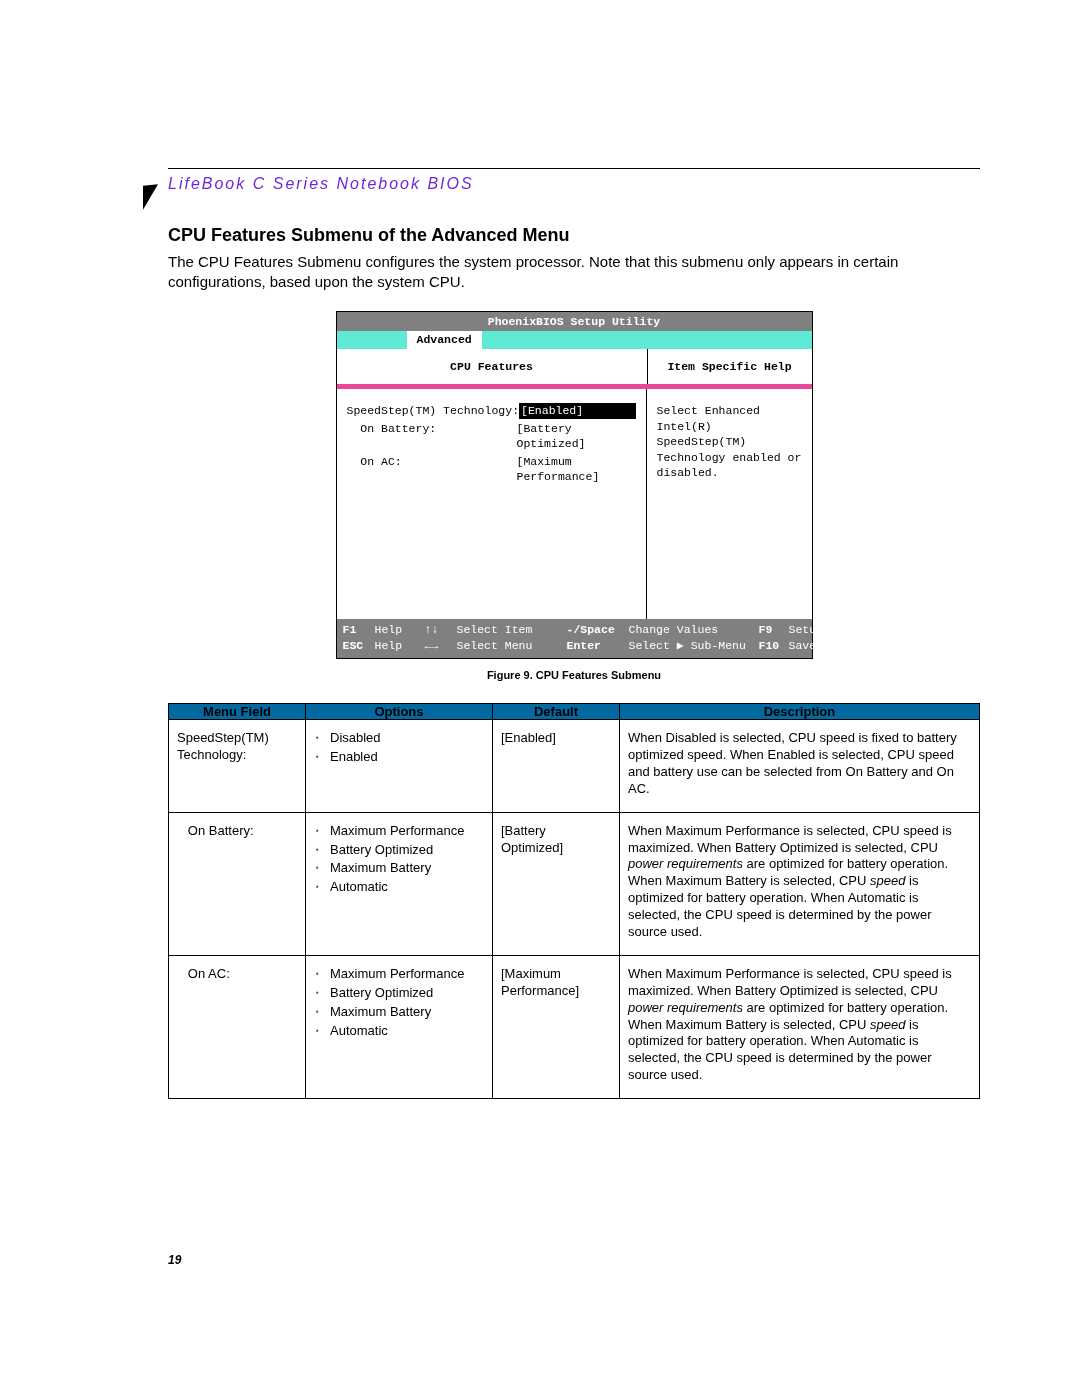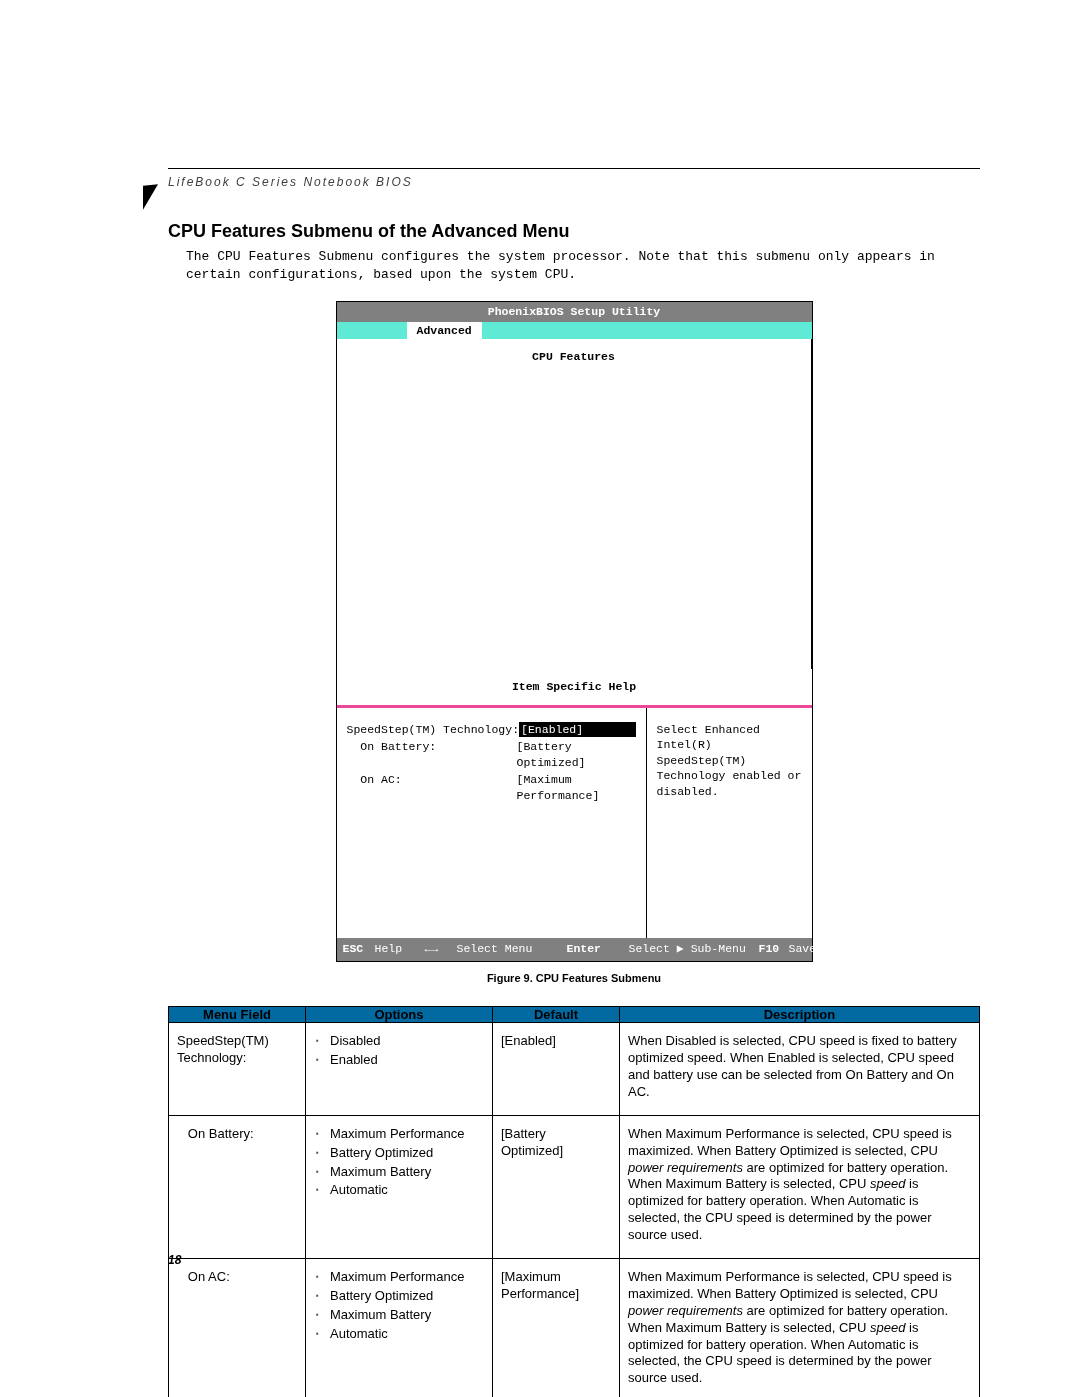--- a/index.html
+++ b/index.html
@@ -16,45 +16,45 @@
     position: relative;
   }
   .rule-top {
     border-top: 1.5px solid #000;
     margin-bottom: 6px;
   }
   .running-head {
     font-family: "Univers", Arial, sans-serif;
     font-style: italic;
     letter-spacing: 2px;
-    font-size: 12px;
-    color: #404040;
+    font-size: 16px;
+    color: #6d28d9;
     margin-bottom: 32px;
   }
   .corner-mark {
     position: absolute;
     left: 143px;
     top: 185px;
     width: 0;
     height: 0;
     border-top: 24px solid #000;
     border-right: 15px solid transparent;
     transform: skewY(-6deg);
   }
   h2.section {
     font-family: "Segoe UI", Arial, sans-serif;
     font-weight: 700;
     font-size: 18px;
     margin: 30px 0 6px 0;
   }
   p.lead {
-    font-family: Liberation Mono, monospace;
-    font-size: 13px;
+    font-family: Liberation Sans, sans-serif;
+    font-size: 15px;
     line-height: 1.35;
-    margin: 0 0 18px 18px;
+    margin: 0 0 18px 0;
   }
 
   
   .bios-wrap {
     width: 475px;
     margin: 14px auto 10px auto;
     border: 1px solid #000;
     font-family: "Courier New", monospace;
     font-size: 11.5px;
     line-height: 1.35;
@@ -73,22 +73,21 @@
     padding-left: 70px;
   }
   .bios-tab {
     background: #fff;
     color: #000;
     padding: 1px 10px;
     font-weight: 700;
   }
   .bios-head-row {
     display: flex;
-    border-bottom: 3px solid #ec4899;
-    flex-direction: column;
+    border-bottom: 5px solid #ec4899;
   }
   .bios-head-left {
     flex: 0 0 310px;
     text-align: center;
     padding: 10px 0;
     font-weight: 700;
     border-right: 1px solid #000;
   }
   .bios-head-right {
     flex: 1;
@@ -211,20 +210,30 @@
           <span class="bios-val">[Battery Optimized]</span>
         </div>
         <div class="bios-line">
           <span class="bios-lbl">  On AC:</span>
           <span class="bios-val">[Maximum Performance]</span>
         </div>
       </div>
       <div class="bios-body-right">Select Enhanced Intel(R) SpeedStep(TM) Technology enabled or disabled.</div>
     </div>
     <div class="bios-footer">
+      <div class="row">
+        <span class="bf-col bf-a">F1</span>
+        <span class="bf-col bf-b">Help</span>
+        <span class="bf-col bf-a">↑↓</span>
+        <span class="bf-col bf-c">Select Item</span>
+        <span class="bf-col bf-d">-/Space</span>
+        <span class="bf-col bf-e">Change Values</span>
+        <span class="bf-col bf-f">F9</span>
+        <span class="bf-col bf-g">Setup Defaults</span>
+      </div>
       <div class="row">
         <span class="bf-col bf-a">ESC</span>
         <span class="bf-col bf-b">Help</span>
         <span class="bf-col bf-a">←→</span>
         <span class="bf-col bf-c">Select Menu</span>
         <span class="bf-col bf-d">Enter</span>
         <span class="bf-col bf-e">Select ▶ Sub-Menu</span>
         <span class="bf-col bf-f">F10</span>
         <span class="bf-col bf-g">Save and Exit</span>
       </div>
@@ -276,14 +285,14 @@
               <li>Maximum Battery</li>
               <li>Automatic</li>
             </ul>
           </td>
           <td>[Maximum Performance]</td>
           <td>When Maximum Performance is selected, CPU speed is maximized. When Battery Optimized is selected, CPU <span class="italic">power requirements</span> are optimized for battery operation. When Maximum Battery is selected, CPU <span class="italic">speed</span> is optimized for battery operation. When Automatic is selected, the CPU speed is determined by the power source used.</td>
         </tr>
       </tbody>
   </table>
 
-  <div class="page-num">18</div>
+  <div class="page-num">19</div>
 </div>
 
 </body></html>

